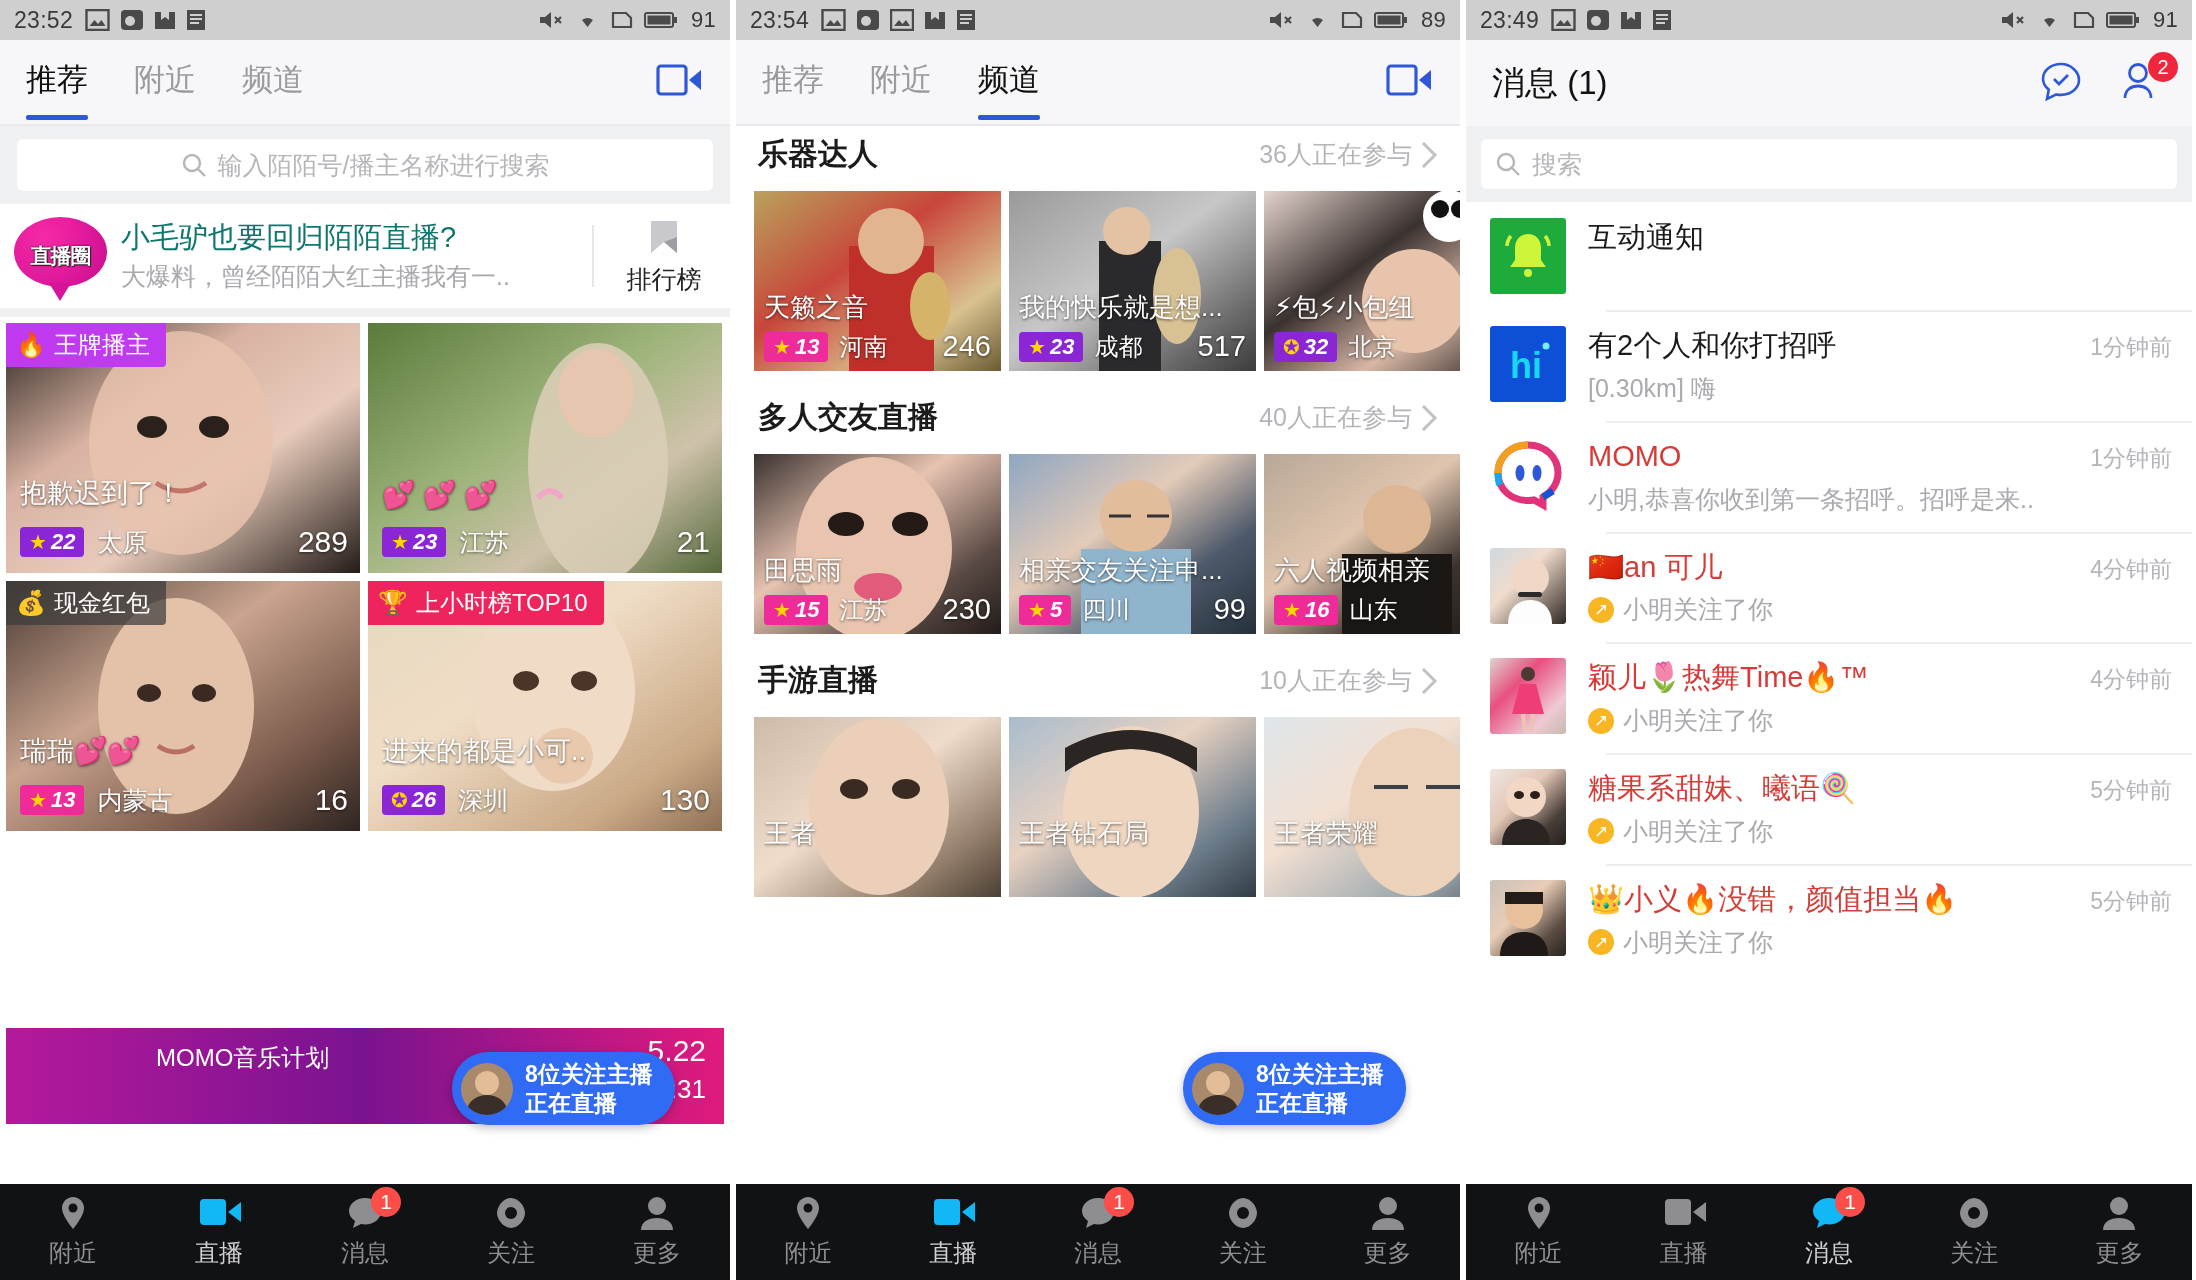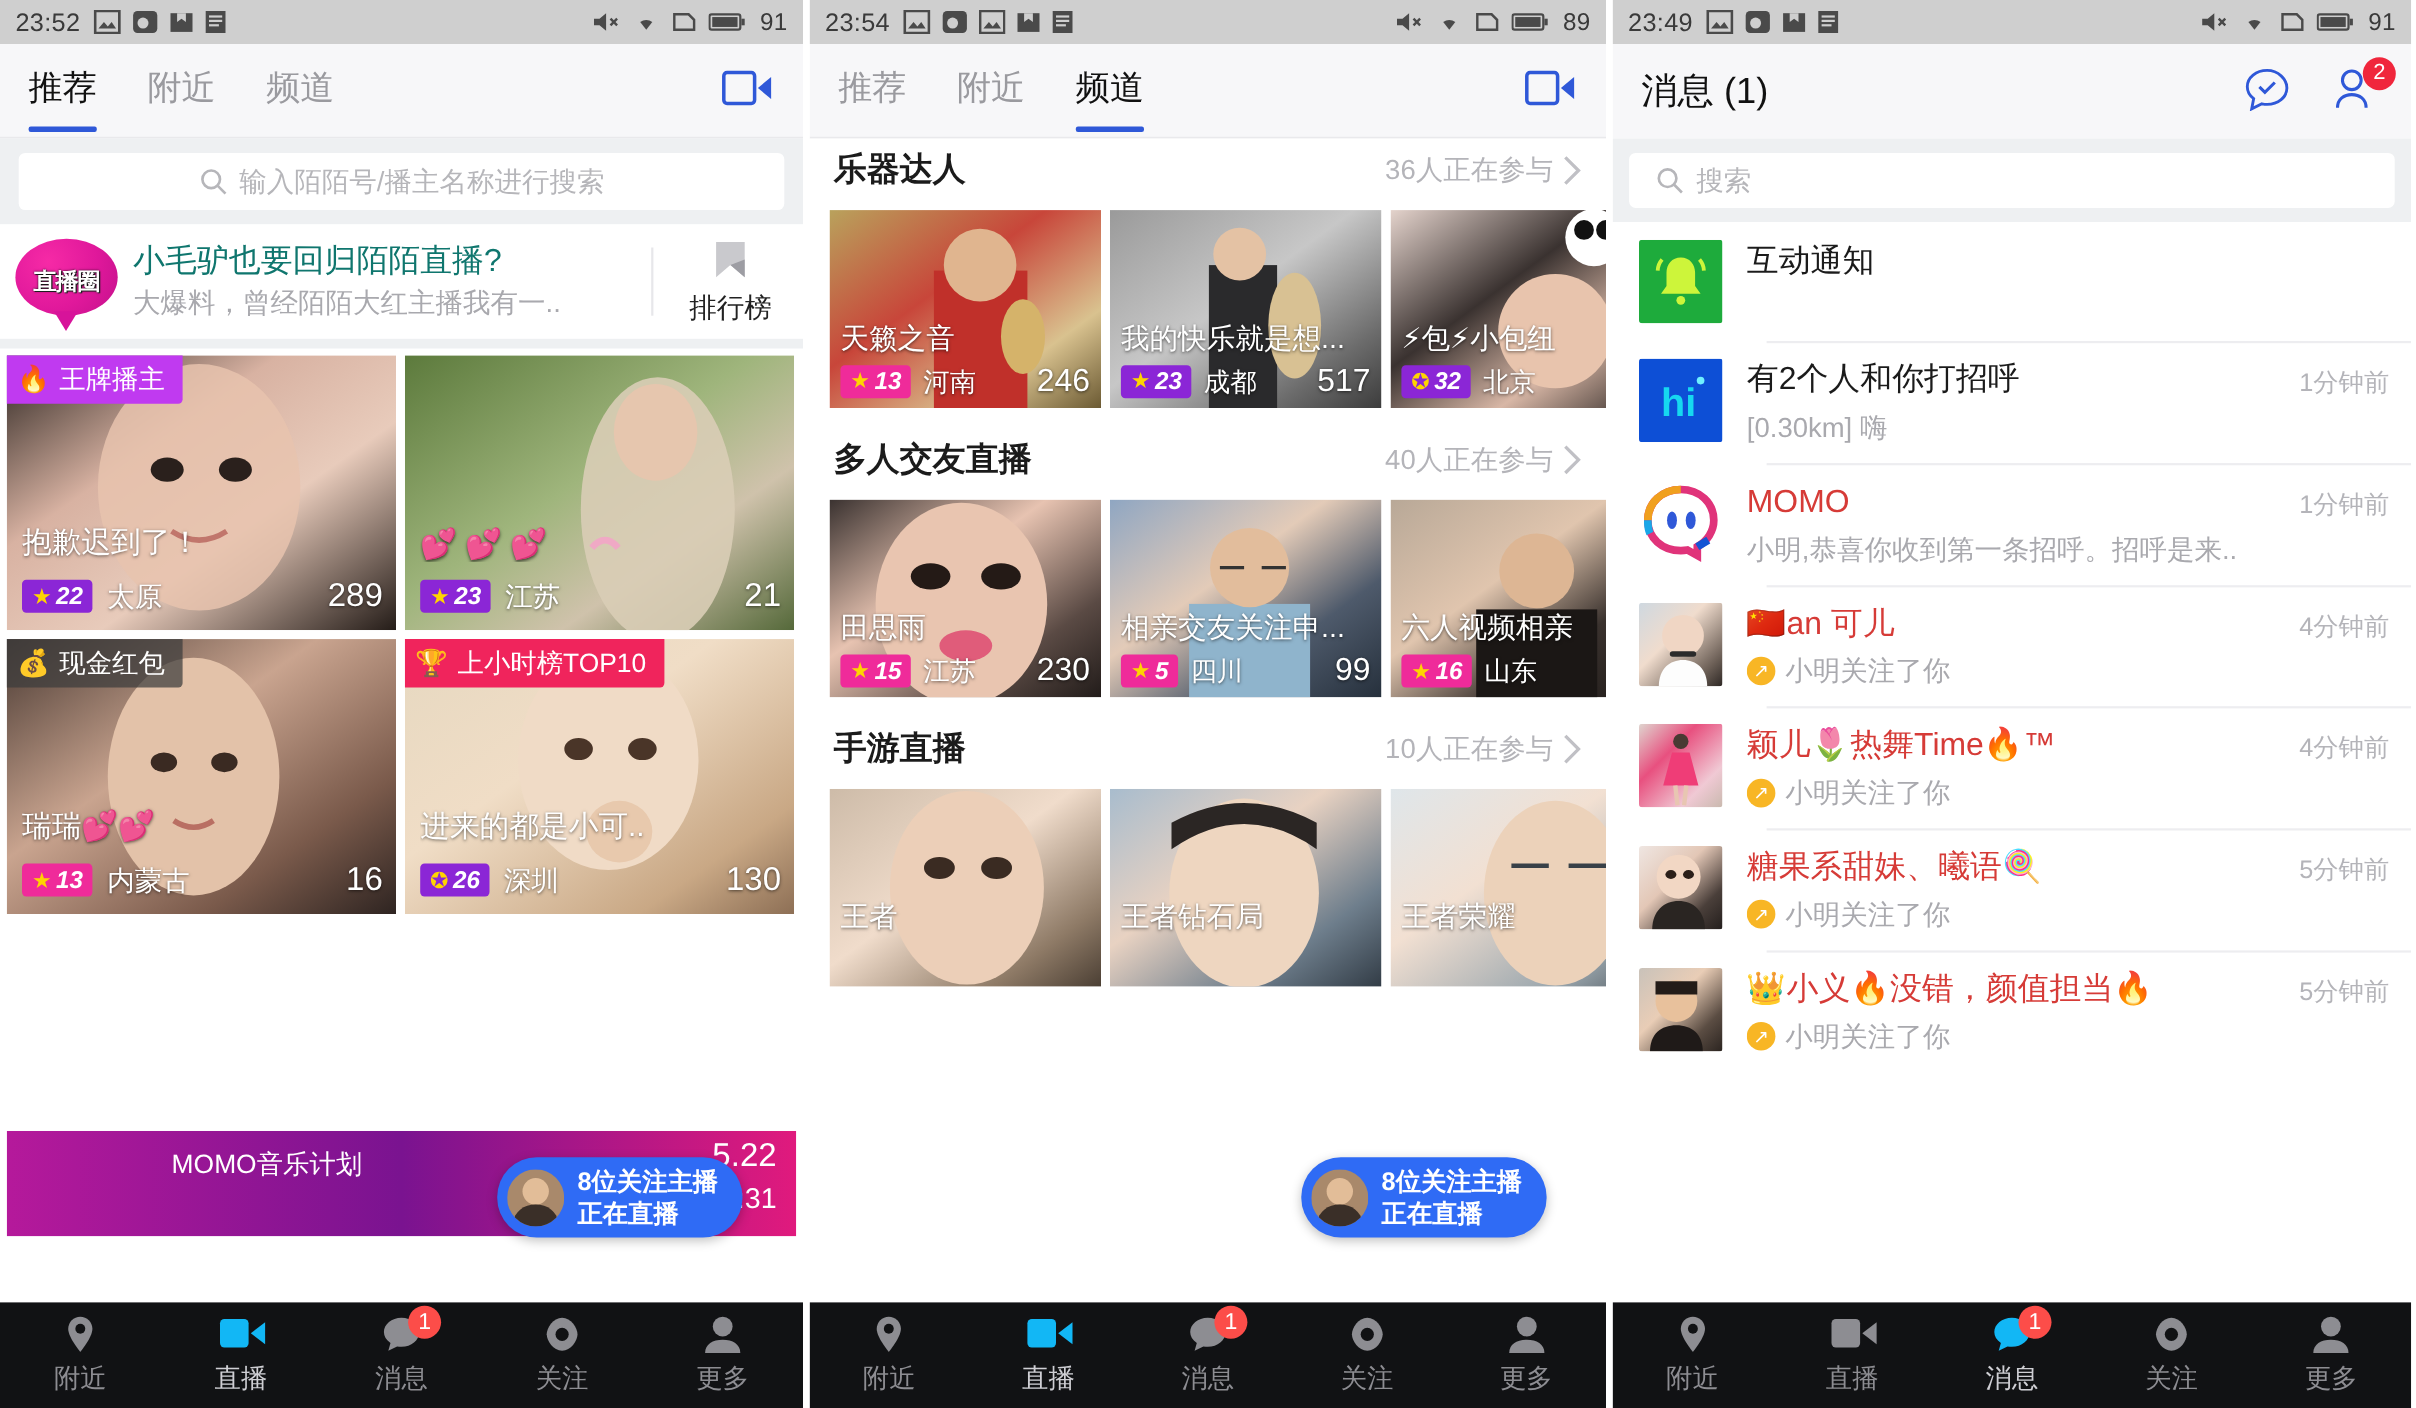--- a/index.html
+++ b/index.html
@@ -164,21 +164,21 @@
   .msg-actions { margin-left: auto; display: flex; align-items: center; gap: 40px; }
   .msg-action { position: relative; }
   .msg-badge {
     position: absolute; top: -9px; right: -12px; min-width: 30px; height: 30px;
     background: #f0263c; border-radius: 15px; color: #fff; font-size: 20px;
     display: flex; align-items: center; justify-content: center; padding: 0 5px;
   }
   .msg-search-wrap { background: #eef0f2; padding: 13px 15px; }
   .msg-search {
     height: 50px; background: #fff; border-radius: 6px; display: flex;
-    align-items: center; gap: 11px; padding-left: 24px;
+    align-items: center; gap: 11px; padding-left: 14px;
   }
   .msg-search-ph { font-size: 25px; color: #b6b6ba; }
   .msg-list { background: #fff; }
   .msg-row { display: flex; align-items: flex-start; padding: 16px 20px 16px 24px; position: relative; }
   .msg-row + .msg-row:before {
     content: ""; position: absolute; top: 0; left: 140px; right: 0; height: 2px; background: #ededf0;
   }
   .msg-av { width: 76px; height: 76px; flex: none; margin-right: 22px; overflow: hidden; border-radius: 3px; }
   .msg-body { flex: 1; min-width: 0; padding-top: 2px; }
   .msg-name { font-size: 29px; color: #1b1b1b; line-height: 1.2; white-space: nowrap; overflow: hidden; }

